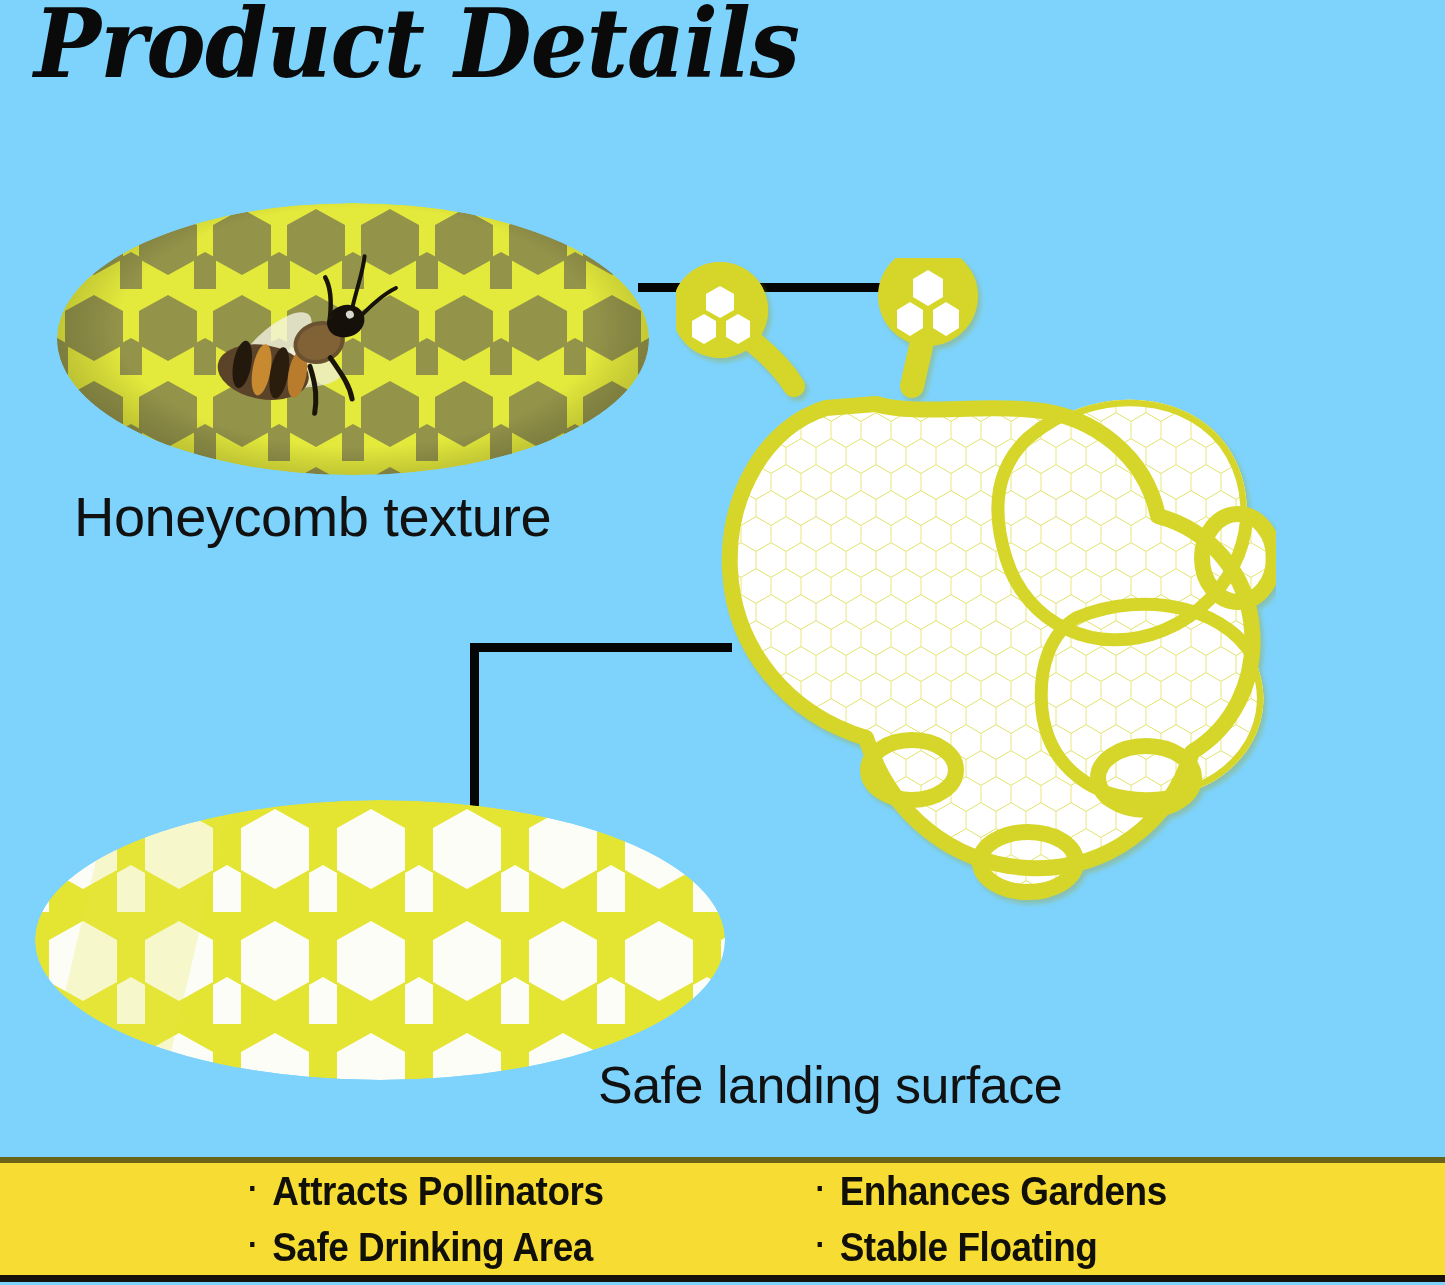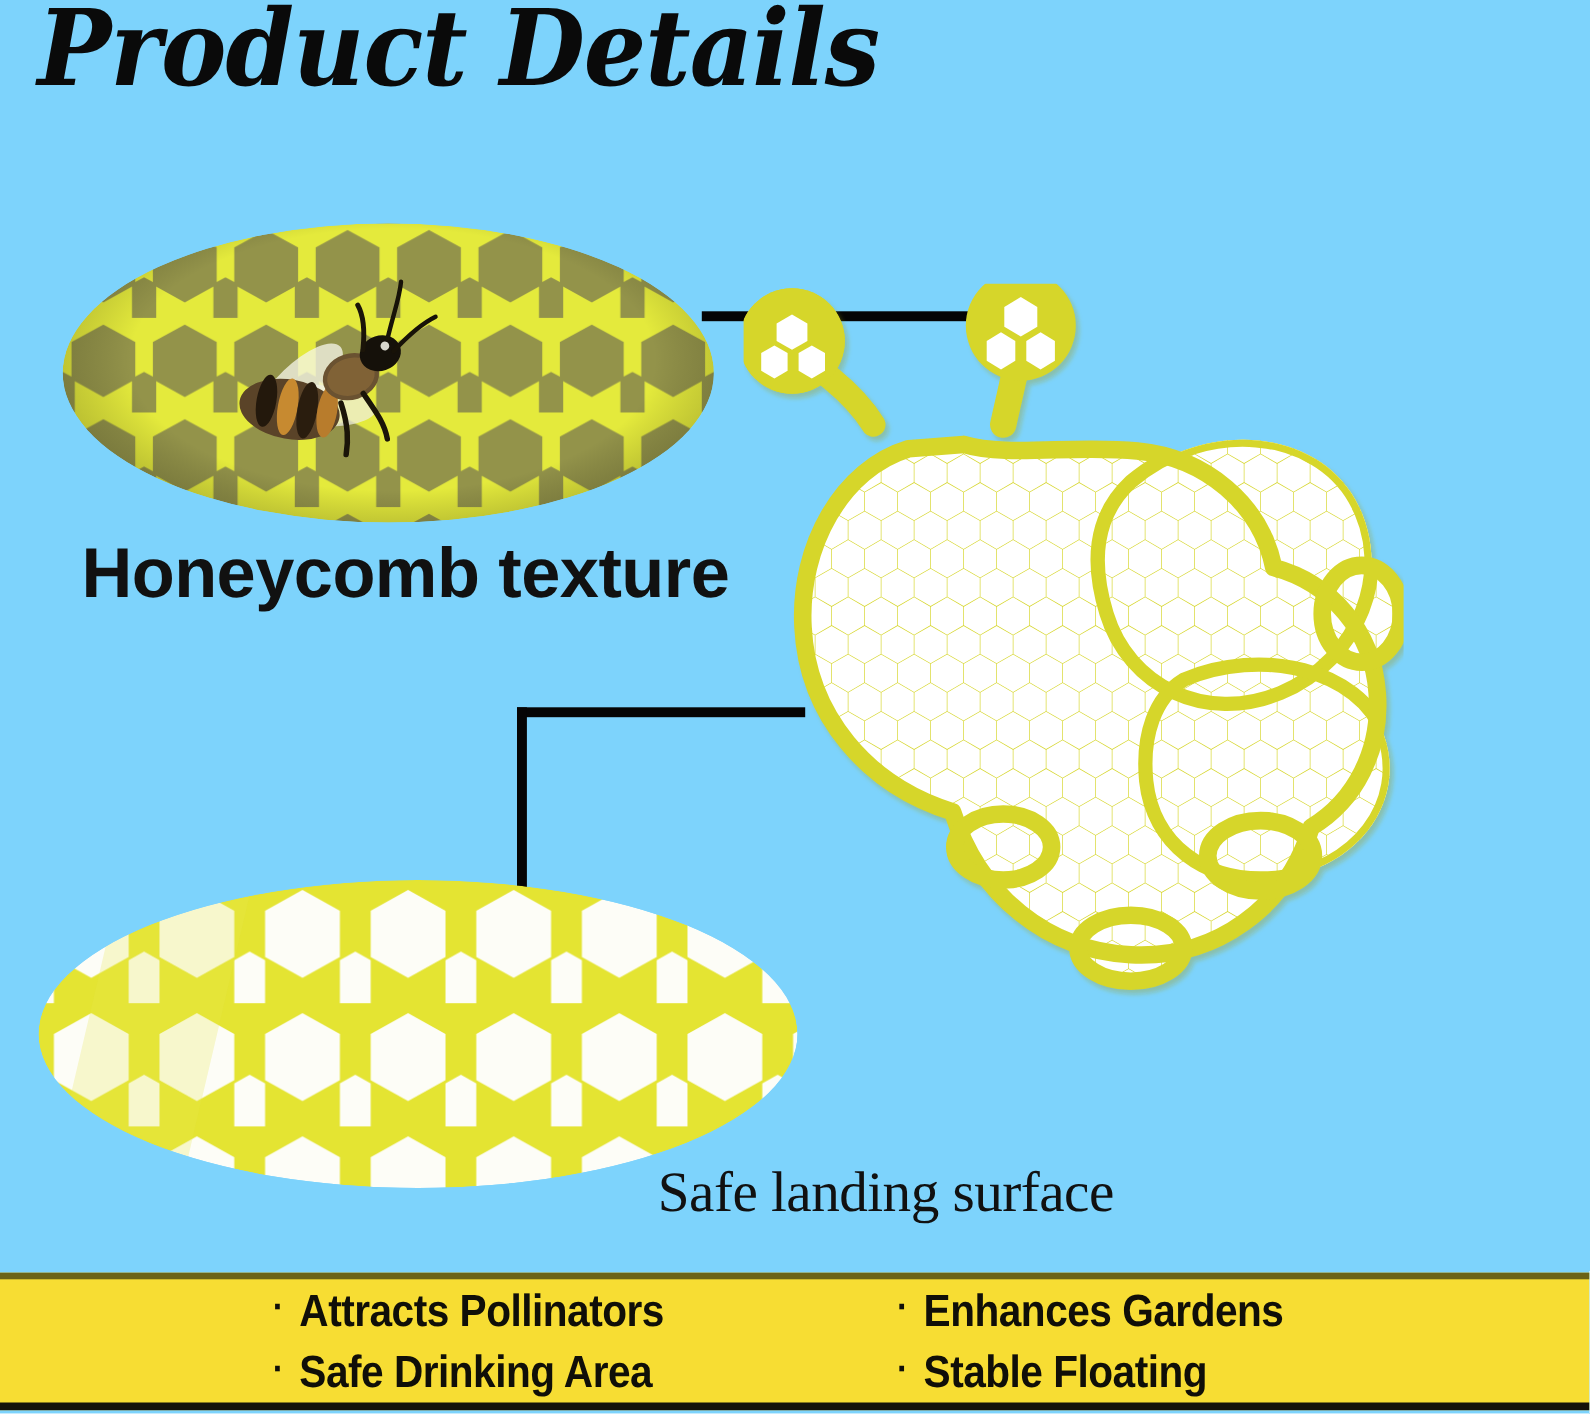--- a/index.html
+++ b/index.html
@@ -32,27 +32,26 @@
   }
   .oval-mesh{
     position:absolute;left:35px;top:800px;width:690px;height:280px;
     border-radius:50%;overflow:hidden;
   }
 
   .label{
     position:absolute;color:#111;white-space:nowrap;
   }
   .label-honeycomb{
-    left:74px;top:484px;font-size:64px;font-weight:700;
+    left:74px;top:484px;font-size:56px;font-weight:400;
     letter-spacing:-0.5px;
   }
   .label-landing{
     left:598px;top:1055px;font-size:52px;font-weight:400;
     letter-spacing:-0.5px;
-    font-family:Liberation Serif, serif;
   }
 
   
   .bee-wrap{position:absolute;left:676px;top:258px;width:600px;height:660px;}
 
   
   .banner{
     position:absolute;left:0;top:1157px;width:1445px;height:125px;
     background:#F7DD33;
     border-top:6px solid #6b6317;

